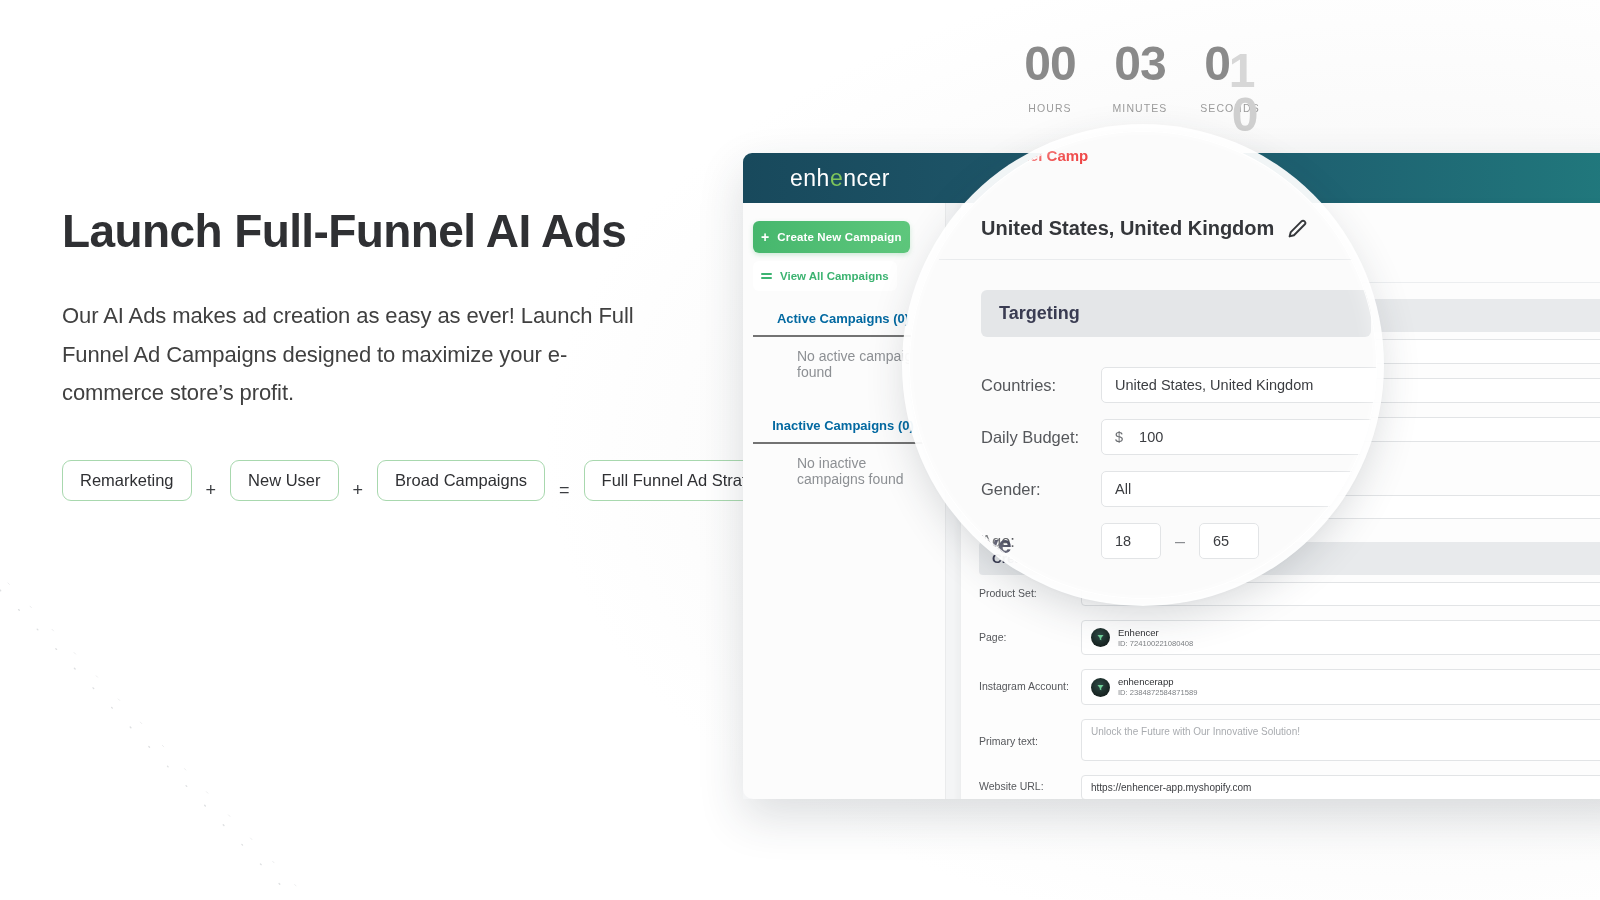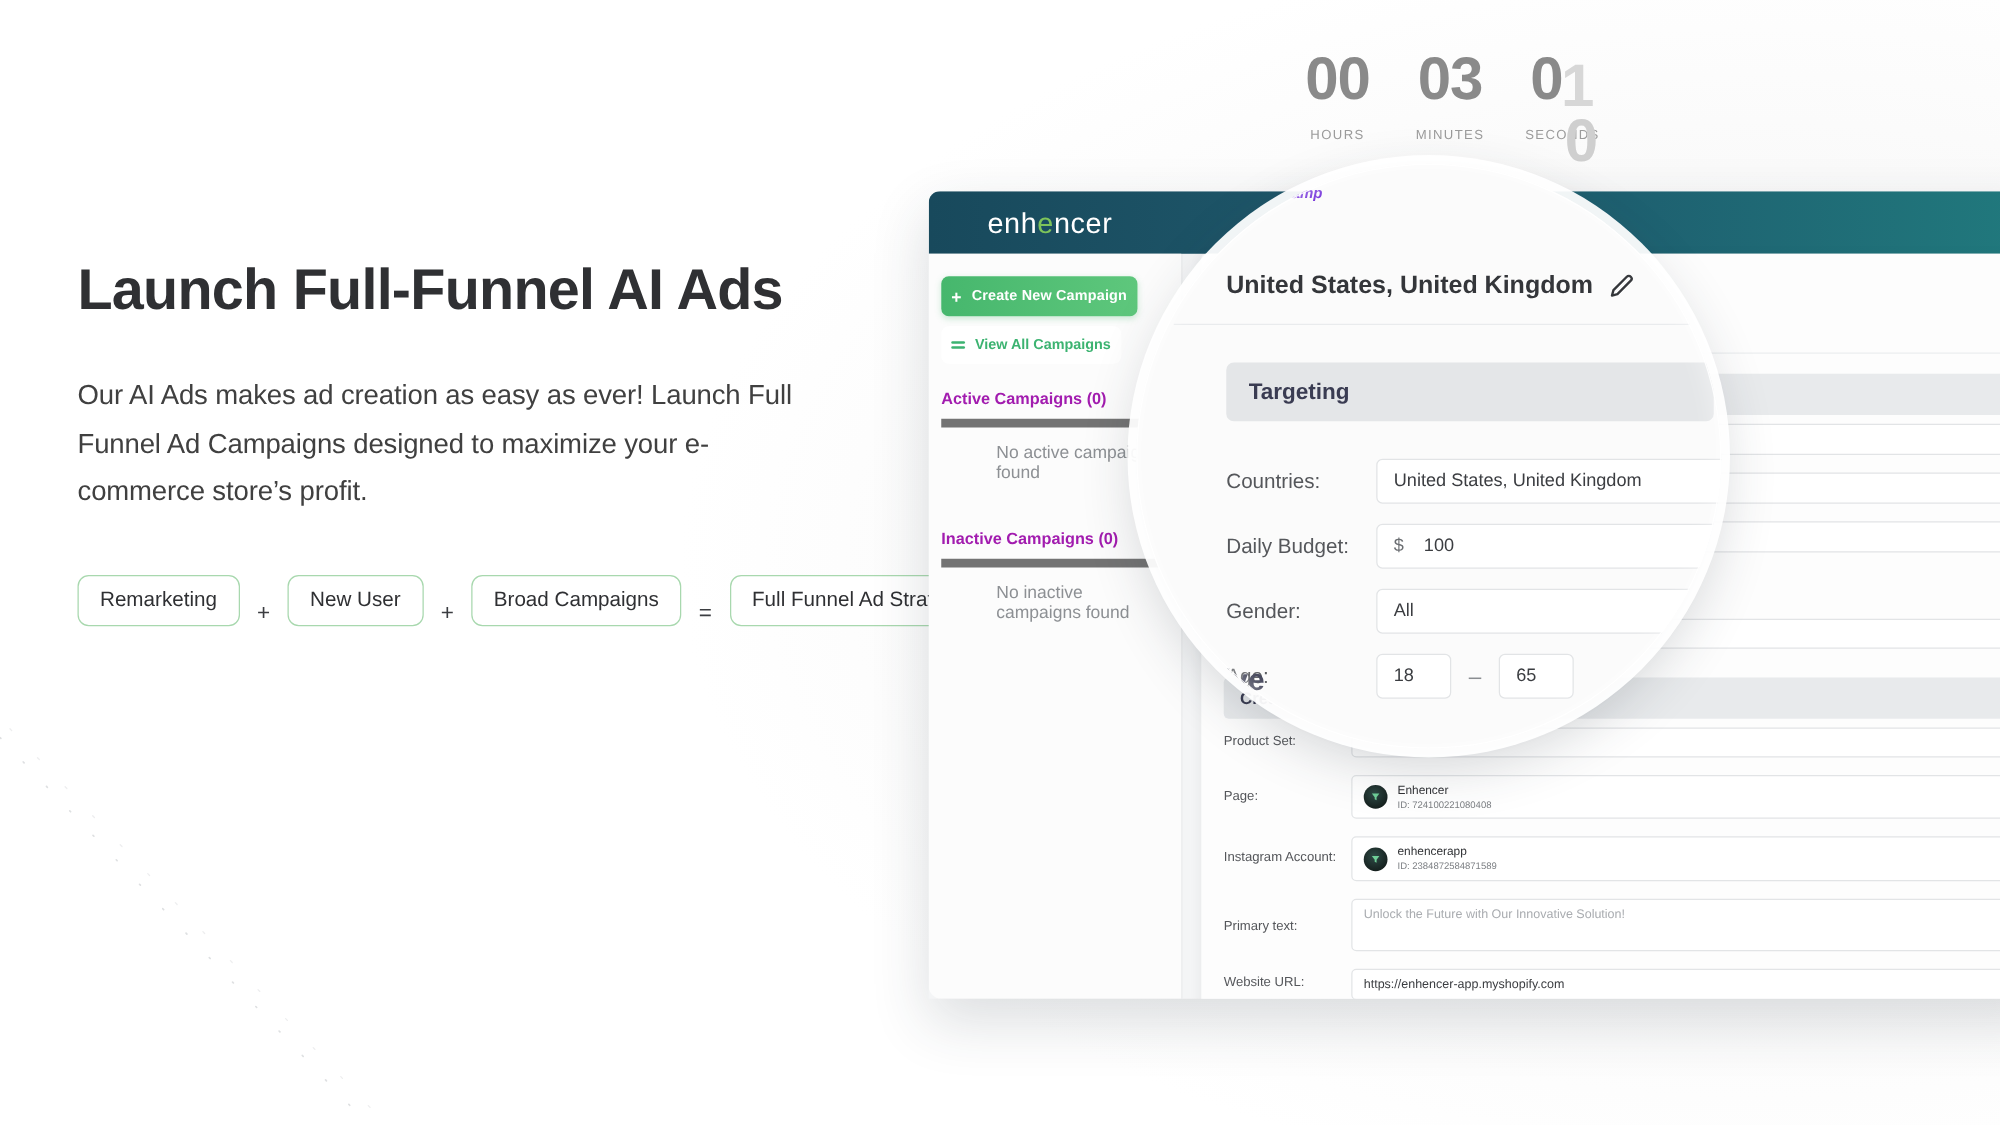--- a/index.html
+++ b/index.html
@@ -47,21 +47,21 @@
     padding:11px 17px; font-size:16.5px; color:#2f3033; white-space:nowrap;
     line-height:1;
   }
   .plus {
     font-size:18px; color:#3b3d41; font-weight:400; padding:0 2px;
   }
 
   
   .countdown {
     position:absolute; left:1005px; top:40px; width:290px;
-    display:flex; justify-content:flex-end;
+    display:flex; justify-content:flex-start;
   }
   .cd-unit { width:90px; text-align:center; position:relative; }
   .cd-num {
     font-size:48px; font-weight:700; color:#8a8a8a; line-height:1;
     letter-spacing:-1px; font-family:"Liberation Sans", sans-serif;
   }
   .cd-label {
     margin-top:14px; font-size:10.5px; letter-spacing:1.1px;
     color:#9b9b9b; font-weight:400;
   }
@@ -115,22 +115,22 @@
   .btn-viewall {
     display:flex; align-items:center; gap:8px; justify-content:center;
     background:#ffffff; color:#3cb371; font-size:11.5px; font-weight:700;
     border-radius:6px; padding:9px 8px; margin-top:8px; border:none;
     cursor:pointer;
   }
   .bars-ico { display:inline-flex; flex-direction:column; gap:2.5px; }
   .bars-ico i { display:block; width:11px; height:2px; background:#3cb371; border-radius:1px; }
 
   .sb-section {
-    margin-top:20px; font-size:13px; font-weight:700; color:#a21caf;
-    padding-bottom:9px; border-bottom:7px solid #737373;
+    margin-top:20px; font-size:13px; font-weight:700; color:#0369a1;
+    padding-bottom:9px; border-bottom:2px solid #737373;text-align:center;
   }
   .sb-empty { margin-top:11px; font-size:14px; color:#8d9094;padding-left:44px; }
   .sb-gap { height:18px; }
 
   
   .content-wrap {
     flex:1; padding:0 0 0 16px; position:relative;
   }
   .content-card {
     background:#fdfdfd; height:624px; margin-top:0;
@@ -197,22 +197,22 @@
     overflow:hidden; background:#fbfbfb;
     z-index:40;
   }
   .lens-inner {
     position:absolute; left:0; top:0; width:468px; height:468px;
     overflow:hidden;
   }
   .lens-content { position:absolute; left:0; top:0; width:468px; }
 
   .lens-crumb {
-    position:absolute; left:28px; top:16px; font-size:12px; font-weight:700;
-    color:#6d28d9; white-space:nowrap;font-style:italic;
+    position:absolute; left:28px; top:16px; font-size:15px; font-weight:700;
+    color:#ef4444; white-space:nowrap;
   }
   .lens-titlerow {
     position:absolute; left:72px; top:86px; display:flex; align-items:center; gap:14px;
   }
   .lens-title { font-size:20px; font-weight:700; color:#34363a; white-space:nowrap; }
   .lens-divider {
     position:absolute; left:30px; top:128px; width:420px; height:1px; background:#e9ebed;
   }
   .lens-sechead {
     position:absolute; left:72px; top:159px; width:390px;

